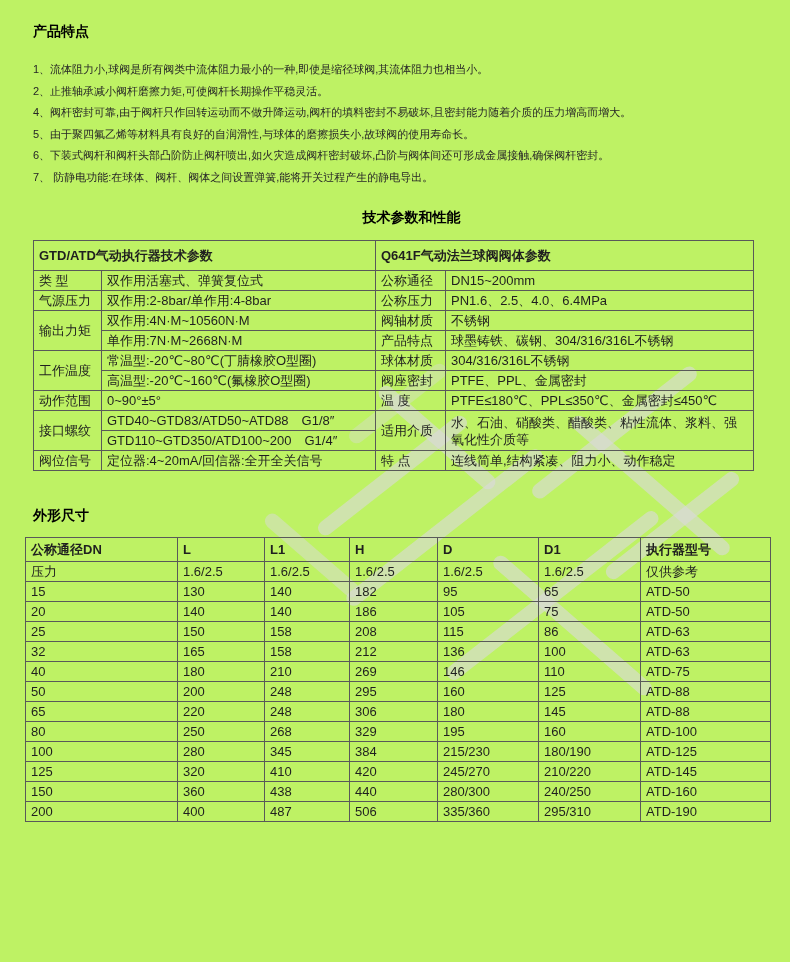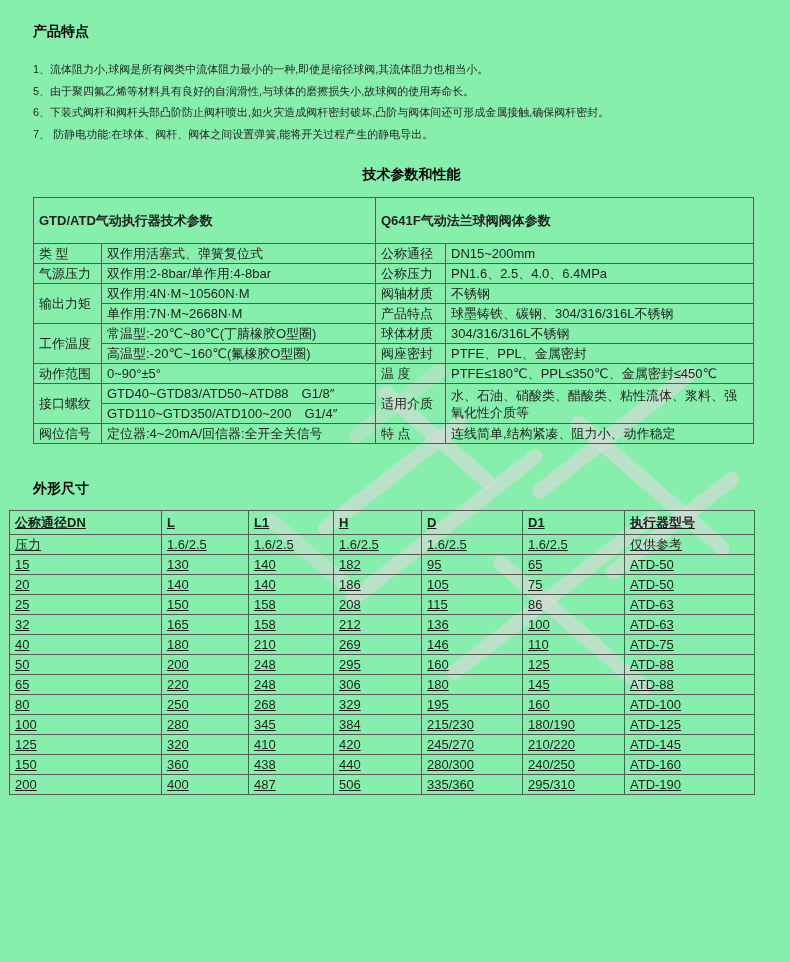--- a/index.html
+++ b/index.html
@@ -2,43 +2,43 @@
 <html><head>
 <meta charset="utf-8">
 <style>
   * { margin:0; padding:0; box-sizing:border-box; }
   html,body { background:#fff; }
   body {
     width:790px; height:962px;
     font-family:"Liberation Sans","DejaVu Sans",sans-serif;
     color:#1f1f1f; position:relative; overflow:hidden;
   }
-  .page { position:relative; width:790px; height:962px; background:#86efac; z-index:1; }
+  .page { position:relative; width:790px; height:962px; background:#bef264; z-index:1; }
 
   .section-title {
     font-size:14px; font-weight:bold; color:#000;
     margin-left:33px;
   }
   #features-title { padding-top:23px; }
   .features {
     margin:18px 32px 0 33px; width:727px;
     font-size:11px; line-height:21.5px; color:#262626;
   }
   .feature-item { margin:0; }
 
   
   #tech-title { margin-top:21px;text-align:center; }
   table { border-collapse:collapse; table-layout:fixed; background:transparent; }
   td, th { border:1px solid #595959; font-size:13px; line-height:17px;
            padding:1px 5px; text-align:left; font-weight:normal; vertical-align:middle;
            overflow:hidden; white-space:nowrap; }
   .tech-table { width:720px; margin:13px 0 0 33px; }
-  .tech-table .hdr { font-weight:bold; font-size:13px; padding:14px 5px; }
+  .tech-table .hdr { font-weight:bold; font-size:13px; padding:6px 5px; }
   .tech-table td.wrap { white-space:normal; }
-  .dims-table { width:745px; margin:12px 0 0 9px;text-decoration:underline; }
+  .dims-table { width:745px; margin:12px 0 0 25px; }
   .dims-table th { font-weight:bold; padding:3px 5px; }
 
   
   .watermark { position:absolute; left:0; top:0; width:790px; height:962px;
                z-index:0; pointer-events:none; }
   .wm-stroke { position:absolute; background:#dadada; opacity:.62;
                border-radius:8px; height:15px; }
   .wm1 { left:300px; top:468px; width:185px; transform:rotate(-38deg); }
   .wm2 { left:322px; top:520px; width:245px; transform:rotate(-38deg); }
   .wm3 { left:362px; top:430px; width:150px; transform:rotate(41deg); }
@@ -69,20 +69,22 @@
     <div class="wm-stroke wm9"></div>
     <div class="wm-stroke wm10"></div>
   </div>
 
   <div class="content">
 
     <div class="section-title" id="features-title">产品特点</div>
 
     <div class="features">
       <p class="feature-item">1、流体阻力小,球阀是所有阀类中流体阻力最小的一种,即使是缩径球阀,其流体阻力也相当小。</p>
+      <p class="feature-item">2、止推轴承减小阀杆磨擦力矩,可使阀杆长期操作平稳灵活。</p>
+      <p class="feature-item">4、阀杆密封可靠,由于阀杆只作回转运动而不做升降运动,阀杆的填料密封不易破坏,且密封能力随着介质的压力增高而增大。</p>
       <p class="feature-item">5、由于聚四氟乙烯等材料具有良好的自润滑性,与球体的磨擦损失小,故球阀的使用寿命长。</p>
       <p class="feature-item">6、下装式阀杆和阀杆头部凸阶防止阀杆喷出,如火灾造成阀杆密封破坏,凸阶与阀体间还可形成金属接触,确保阀杆密封。</p>
       <p class="feature-item">7、 防静电功能:在球体、阀杆、阀体之间设置弹簧,能将开关过程产生的静电导出。</p>
     </div>
 
     <div class="section-title" id="tech-title">技术参数和性能</div>
 
     <table class="tech-table">
       <colgroup>
         <col style="width:68px">

